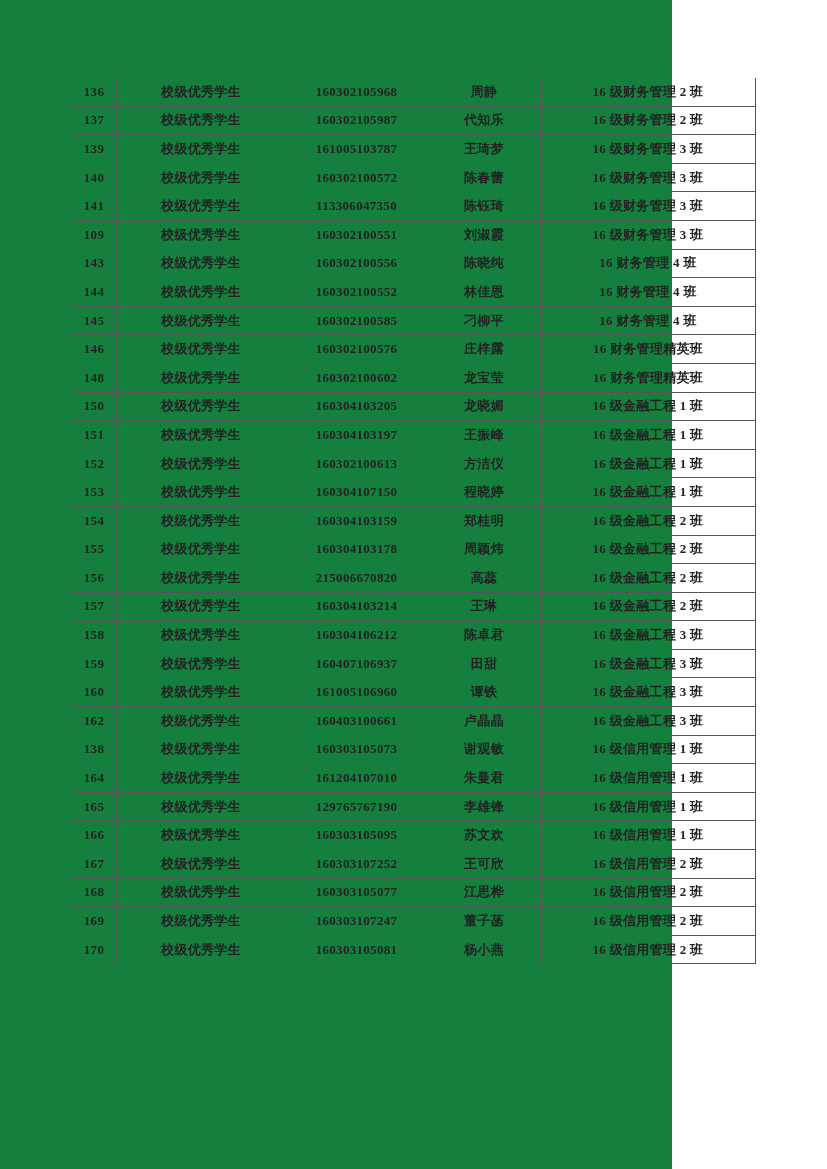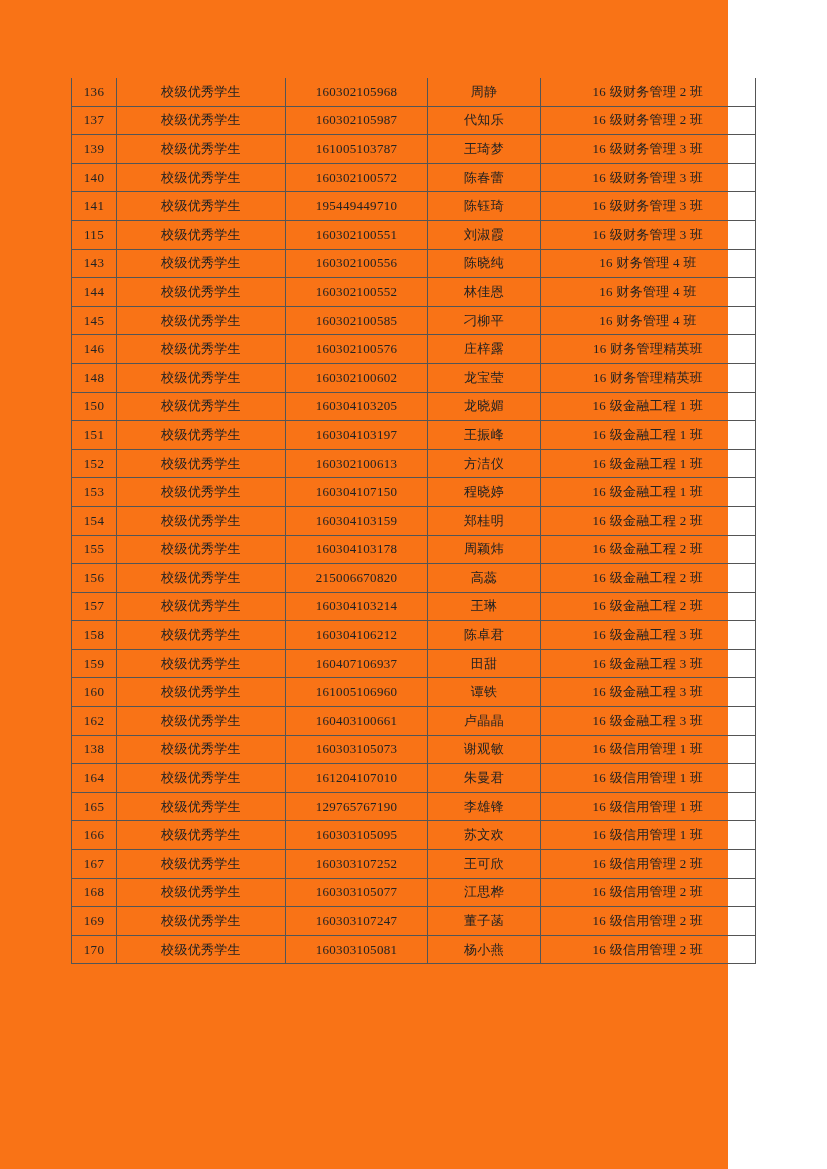--- a/index.html
+++ b/index.html
@@ -1,18 +1,18 @@
 <!DOCTYPE html>
 <html><head>
 <meta charset="utf-8">
 <style>
   html, body { margin: 0; padding: 0; background: #ffffff; }
   body { width: 827px; height: 1169px; position: relative; overflow: hidden;
          font-family: "Liberation Serif", "DejaVu Serif", serif; color: #222; }
-  .page { position: absolute; left: 0; top: 0; width: 728px; height: 1169px; background: #f97316; }
+  .page { position: absolute; left: 0; top: 0; width: 672px; height: 1169px; background: #15803d; font-weight: bold; }
   table.roster {
     position: absolute; left: 71px; top: 78px;
     border-collapse: collapse; table-layout: fixed;
     width: 685px;
   }
   table.roster td {
     border: 1px solid #555;
     height: 27.6px;
     padding: 0;
     text-align: center;
@@ -60,26 +60,26 @@
         <tr>
           <td class="c-no">140</td>
           <td class="c-award">校级优秀学生</td>
           <td class="c-id">160302100572</td>
           <td class="c-name">陈春蕾</td>
           <td class="c-class">16 级财务管理 3 班</td>
         </tr>
         <tr>
           <td class="c-no">141</td>
           <td class="c-award">校级优秀学生</td>
-          <td class="c-id">195449449710</td>
+          <td class="c-id">113306047350</td>
           <td class="c-name">陈钰琦</td>
           <td class="c-class">16 级财务管理 3 班</td>
         </tr>
         <tr>
-          <td class="c-no">115</td>
+          <td class="c-no">109</td>
           <td class="c-award">校级优秀学生</td>
           <td class="c-id">160302100551</td>
           <td class="c-name">刘淑霞</td>
           <td class="c-class">16 级财务管理 3 班</td>
         </tr>
         <tr>
           <td class="c-no">143</td>
           <td class="c-award">校级优秀学生</td>
           <td class="c-id">160302100556</td>
           <td class="c-name">陈晓纯</td>

